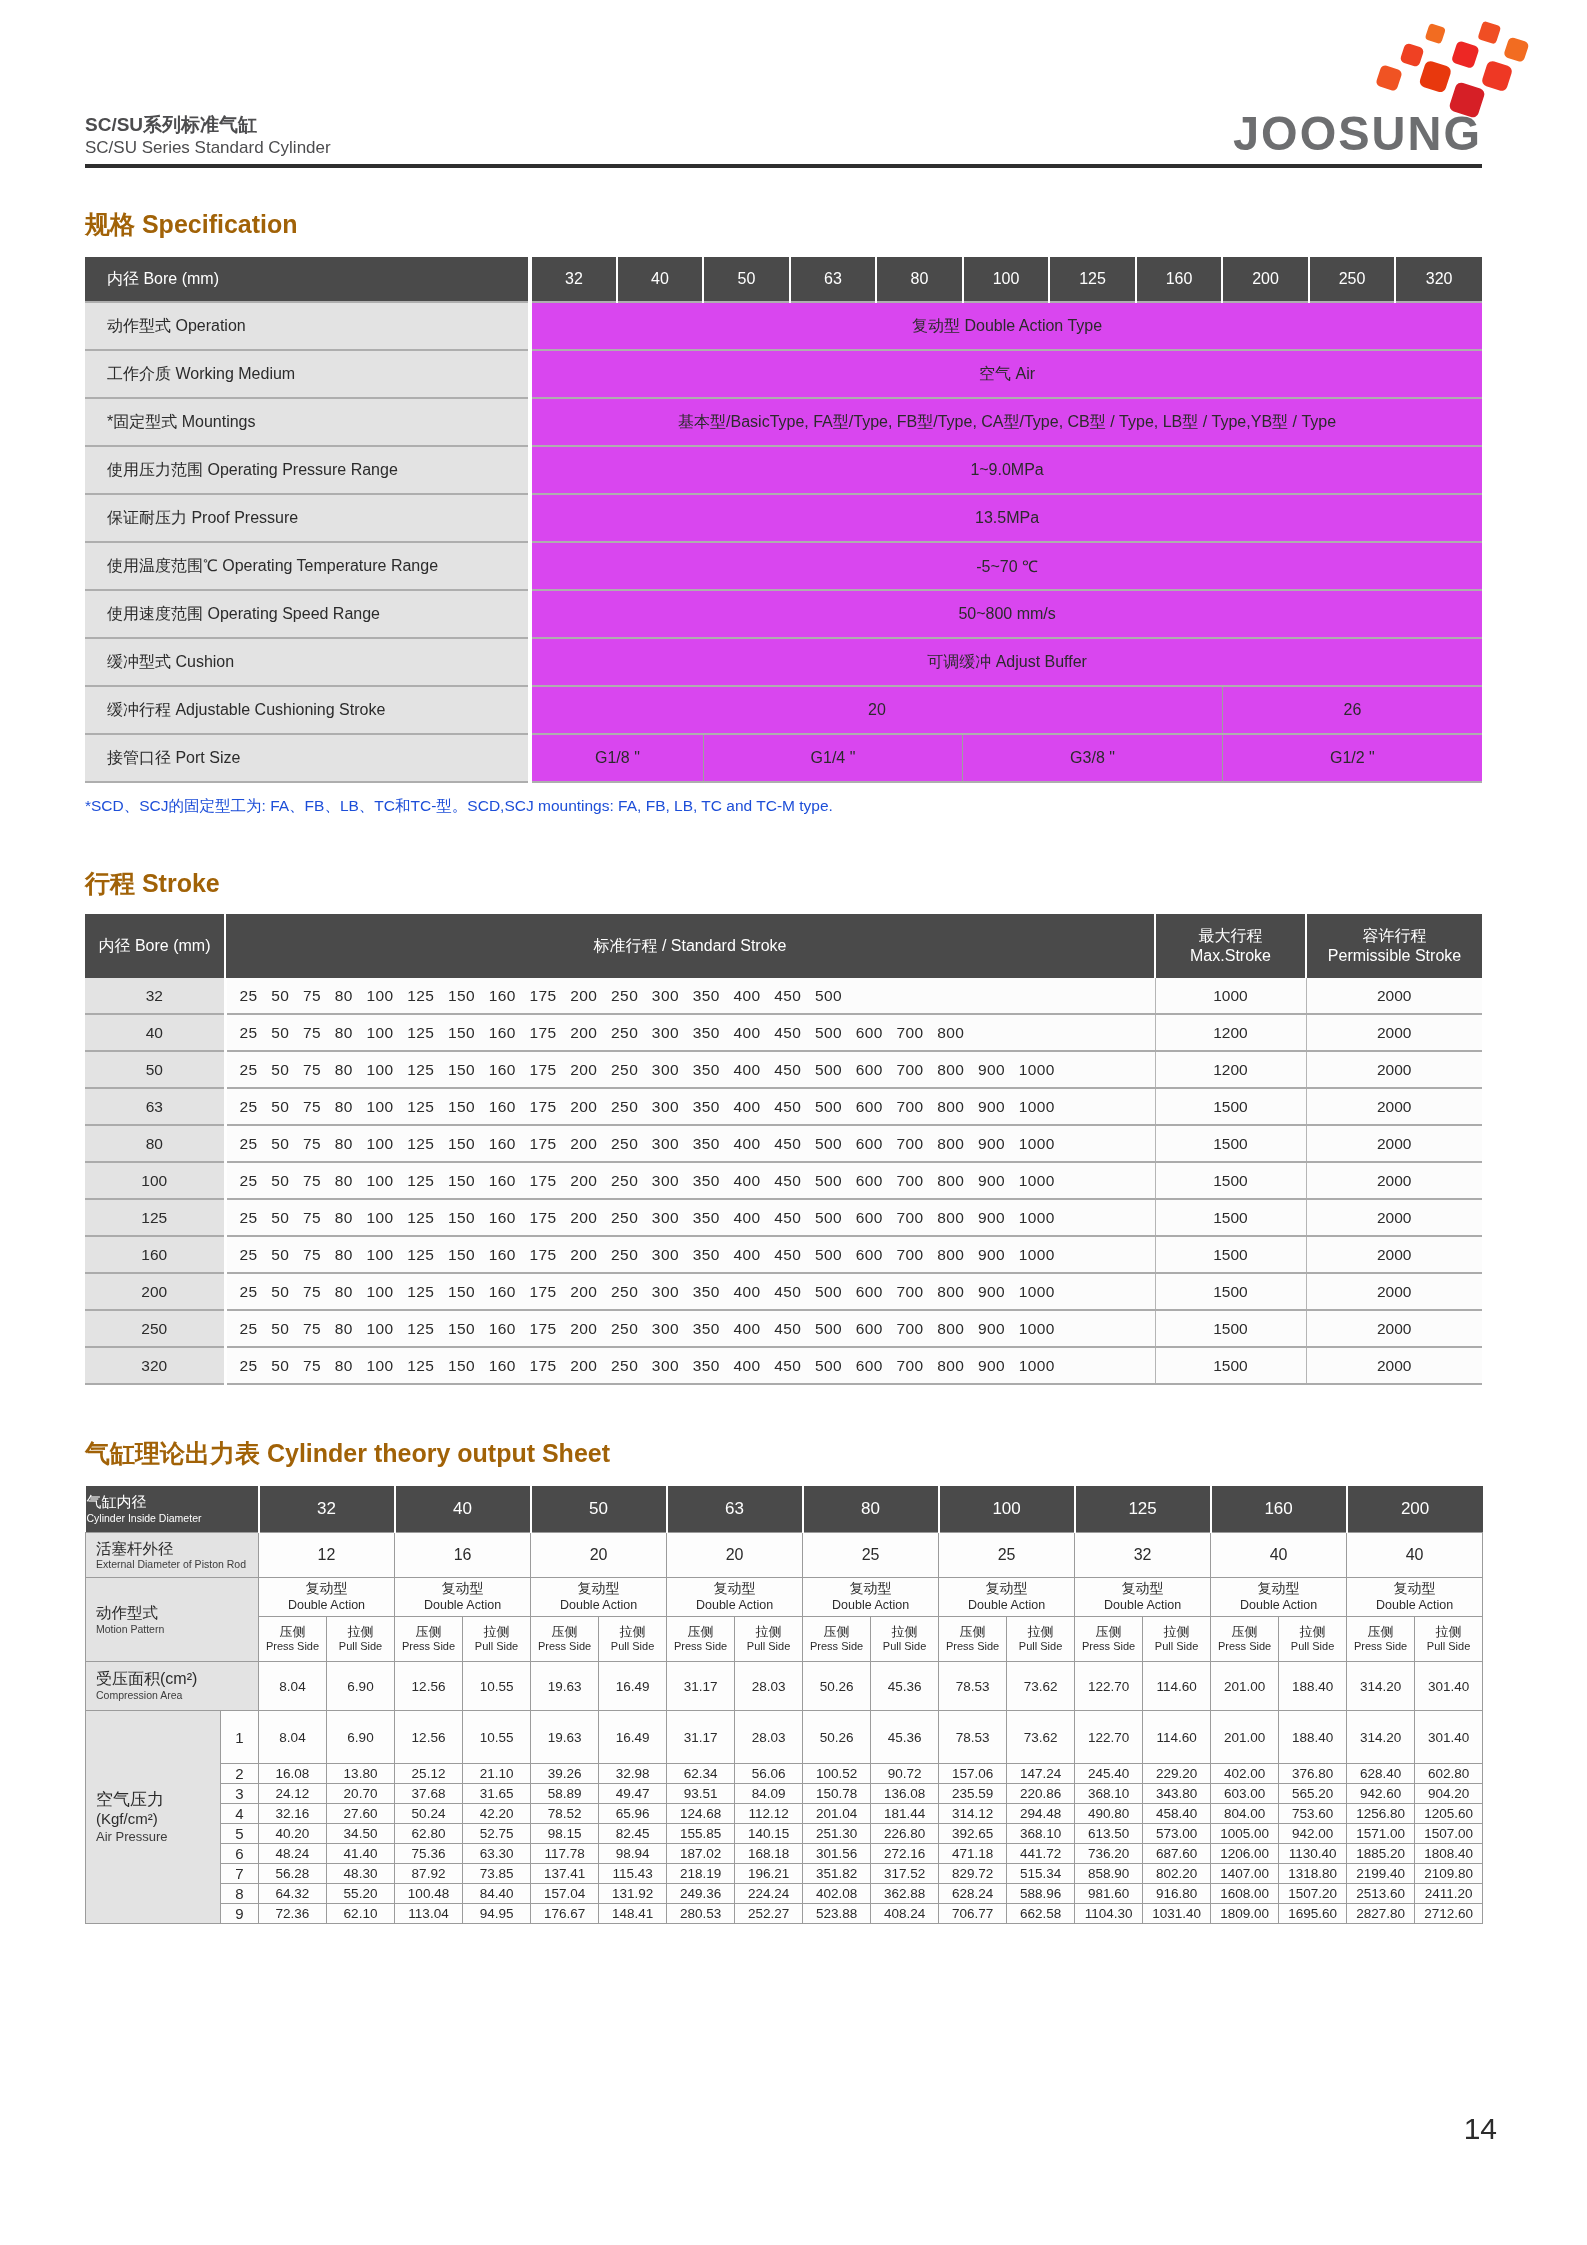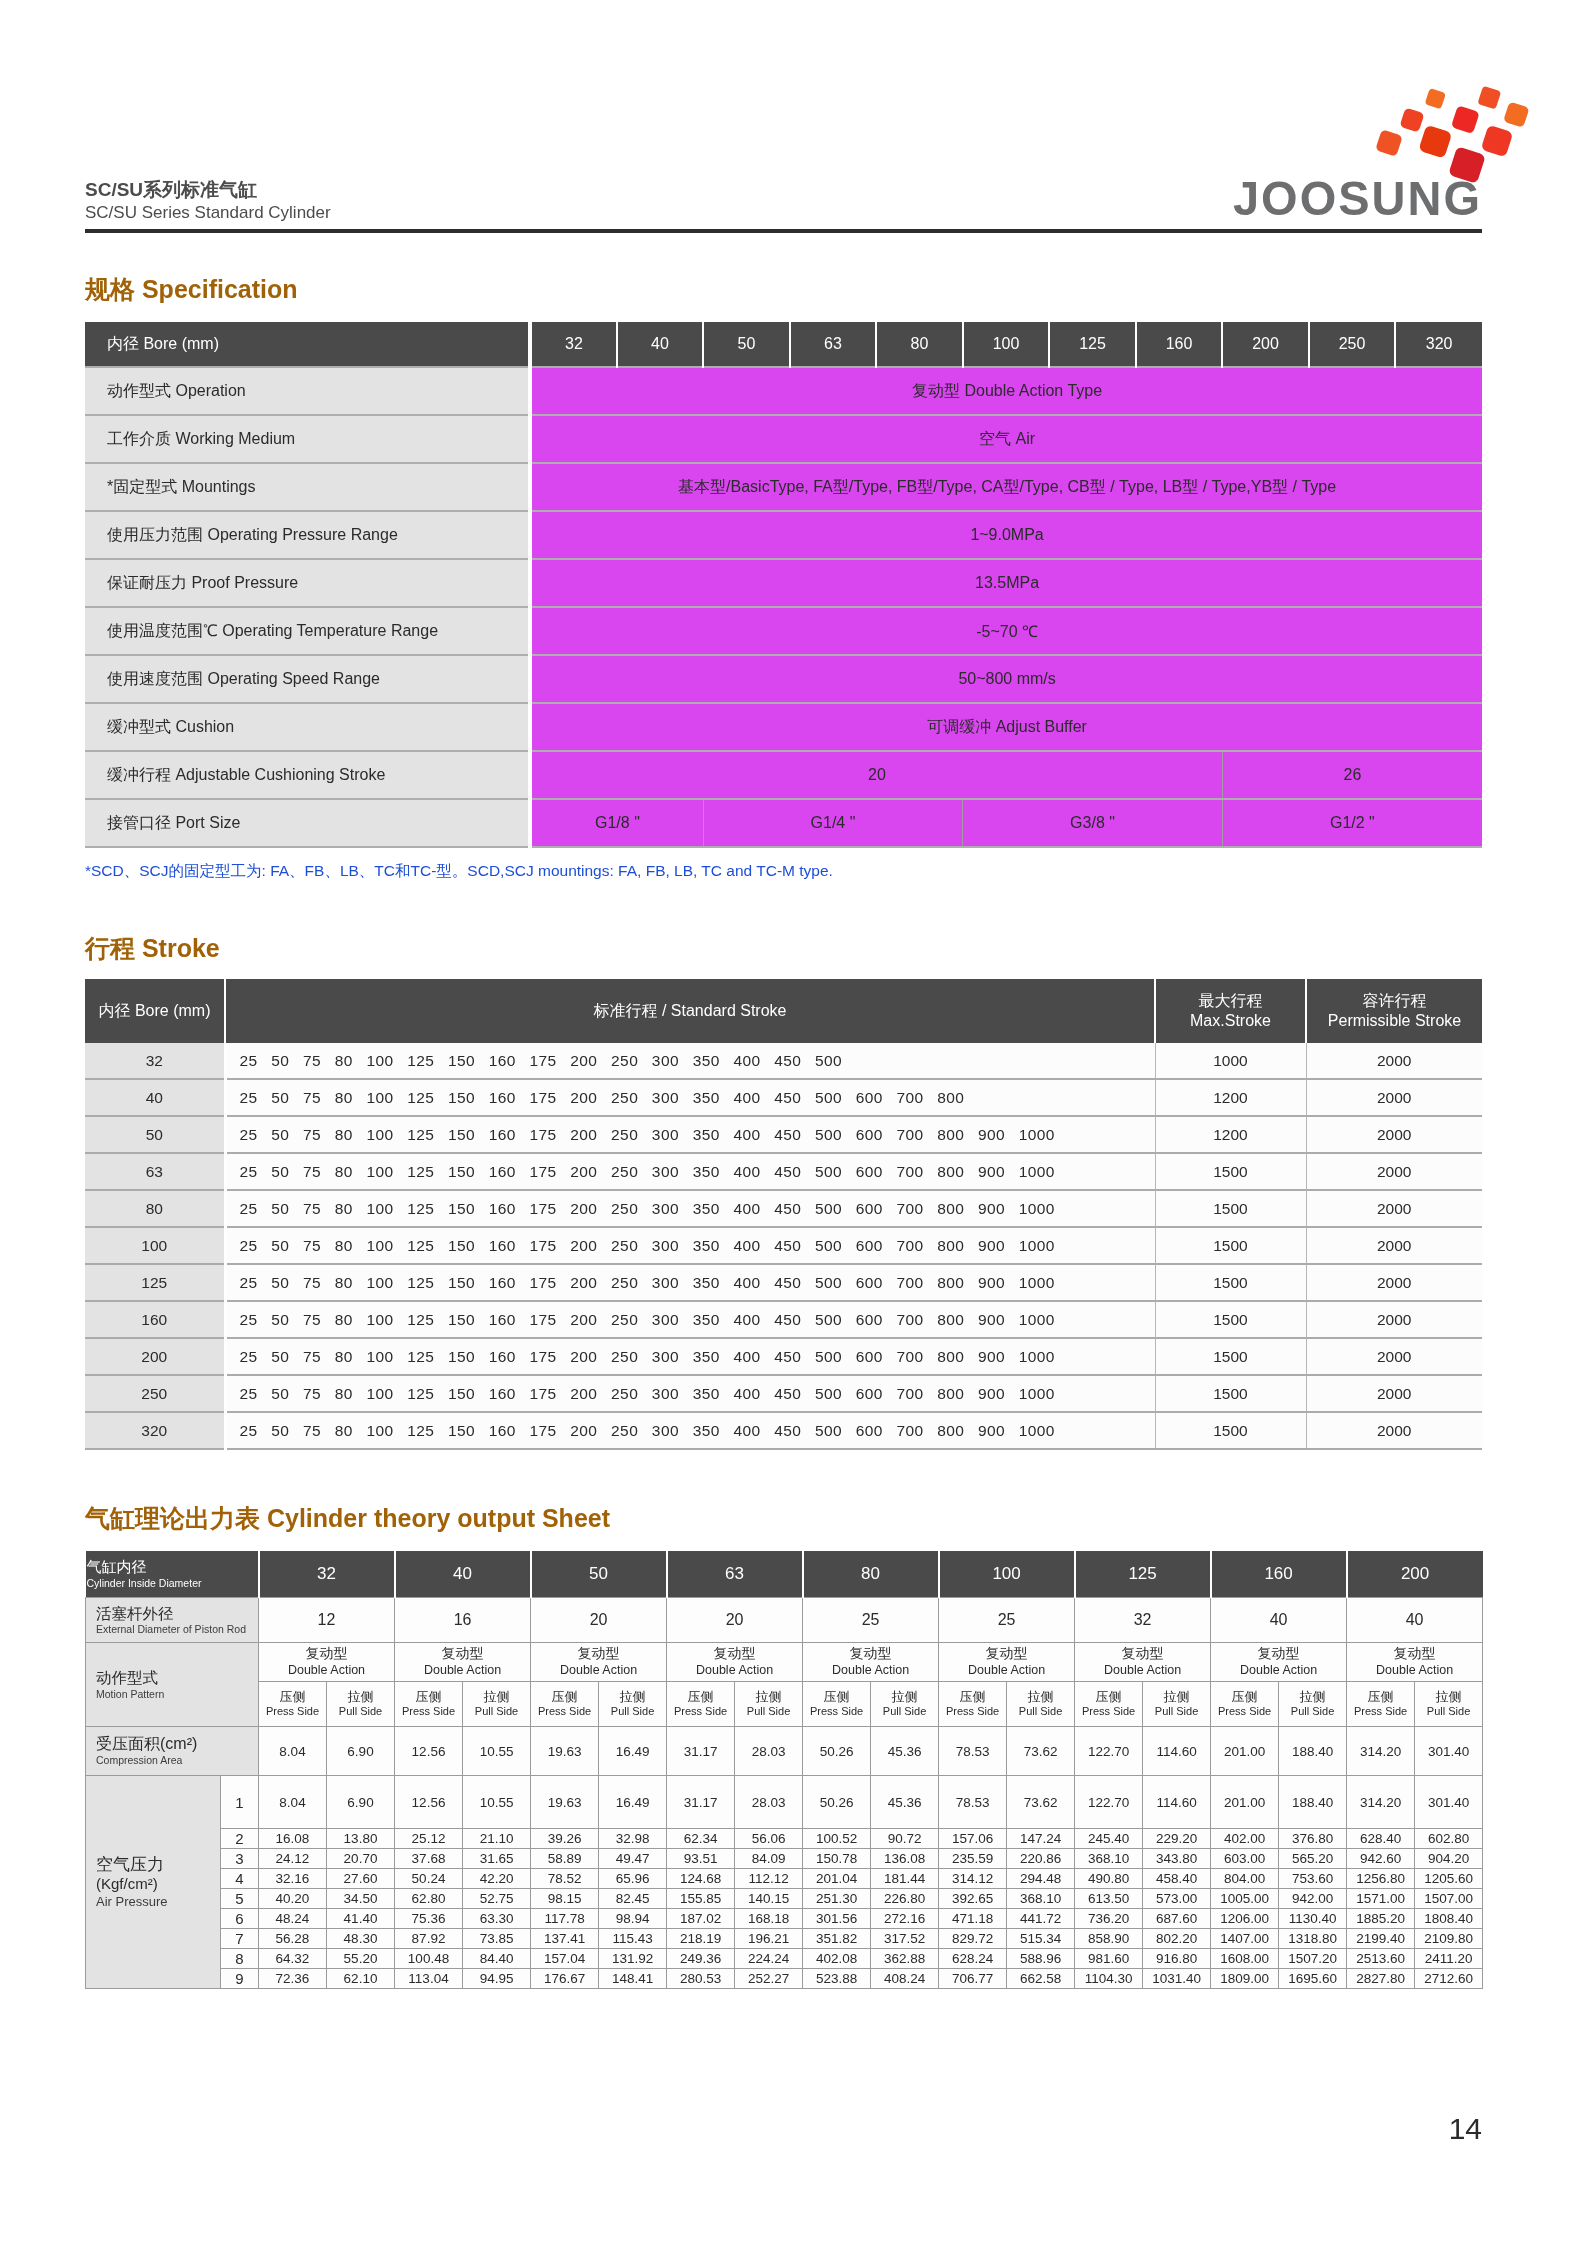--- a/index.html
+++ b/index.html
@@ -4,21 +4,21 @@
 <style>
   html,body{margin:0;padding:0;}
   body{
     width:1587px;height:2245px;position:relative;background:#ffffff;
     font-family:"Liberation Sans", sans-serif;color:#2b2b2b;
     -webkit-font-smoothing:antialiased;
   }
   .content{position:absolute;left:85px;top:0;width:1397px;}
 
   
-  .doc-header{position:relative;height:233px;}
+  .doc-header{position:relative;height:168px;}
   .header-rule{position:absolute;bottom:0;left:0;width:100%;height:4px;background:#2e2e2e;}
   .title-block{position:absolute;left:0;bottom:10px;line-height:1.25;}
   .title-zh{font-size:19px;font-weight:bold;color:#4c4c4e;}
   .title-en{font-size:17px;color:#4c4c4e;}
   .logo{position:absolute;right:0;bottom:12px;}
   .logo-text{font-size:47px;font-weight:bold;color:#6d6e70;letter-spacing:2px;line-height:1;display:inline-block;transform:scaleY(1.04);}
   .logo-mosaic{position:absolute;right:-48px;top:-104px;width:158px;height:124px;}
 
   
   .sec-title{font-size:25px;font-weight:bold;color:#a16207;}
@@ -67,21 +67,21 @@
   .theory-table .rod{font-size:16px;}
   .theory-table .da .ln0{font-size:14px;}
   .theory-table .da .ln1{font-size:12.5px;}
   .theory-table .side .ln0{font-size:13px;}
   .theory-table .side .ln1{font-size:11px;}
   .theory-table .num{font-size:13.5px;}
   .theory-table .pnum{font-size:15px;}
   .trA td{height:44px;} .trB td{height:42px;} .trC td{height:36px;}
   .trD td{height:42px;} .trE td{height:46px;} .trP td{height:50px;}
 
-  .page-num{position:absolute;right:105px;top:2112px;font-size:30px;color:#2b2b2b;}
+  .page-num{position:absolute;right:90px;top:2112px;font-size:30px;color:#2b2b2b;}
 </style>
 </head>
 <body>
 
 <div class="content">
 
   <div class="doc-header">
     <div class="title-block">
       <div class="title-zh">SC/SU系列标准气缸</div>
       <div class="title-en">SC/SU Series Standard Cylinder</div>

